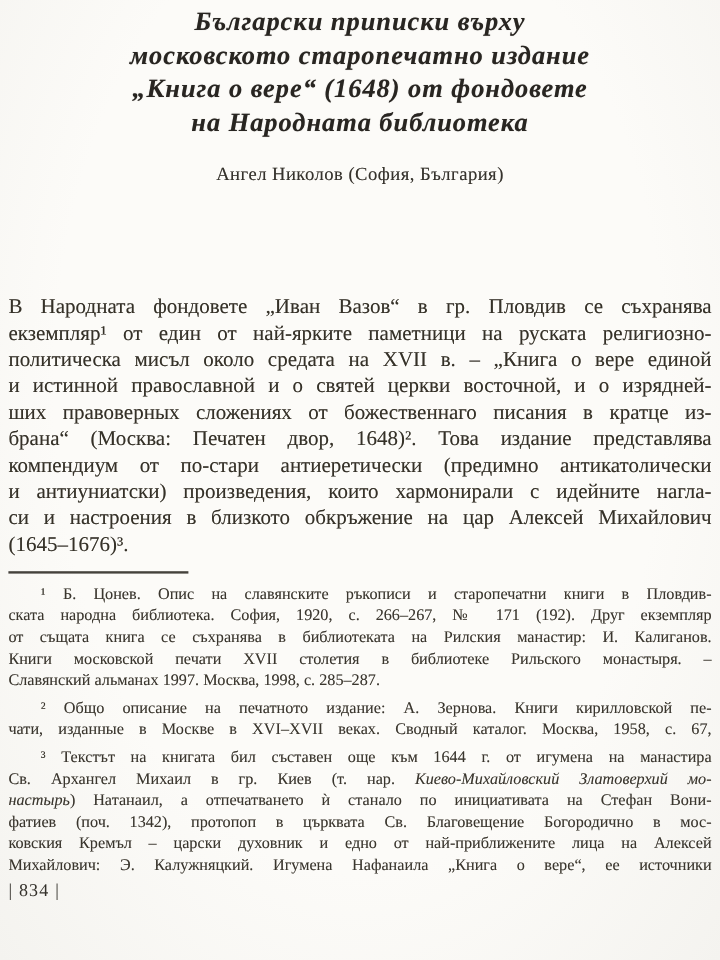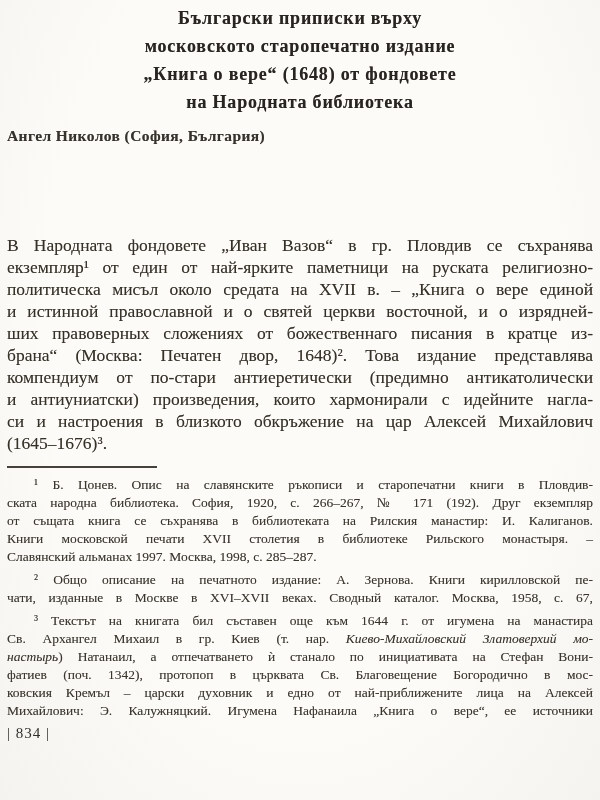--- a/index.html
+++ b/index.html
@@ -17,34 +17,35 @@
     box-sizing: border-box;
     padding: 4px 7px 0 7px;
     background: radial-gradient(ellipse at 50% 40%, #fcfbf8 60%, #f4f3ef 100%);
     color: #33302a;
     overflow: hidden;
   }
   
   .title {
     margin: 0;
     text-align: center;
-    font-size: 18px;
+    font-size: 22px;
     font-weight: bold;
     line-height: 28px;
     letter-spacing: 0.8px;
     color: #282521;
     text-shadow: 0 0 0.6px rgba(45, 42, 38, 0.5);
+    font-style: italic;
   }
   .title .tl { display: block; }
   
   .author {
-    margin-top: 11px;
-    text-align: left;
+    margin-top: 21px;
+    text-align: center;
     font-size: 15.5px;
-    font-weight: bold;
+    font-weight: normal;
     letter-spacing: 0.4px;
     color: #36332d;
     text-shadow: 0 0 0.5px rgba(50, 47, 42, 0.45);
   }
   
   .body-text {
     margin-top: 89px;
     font-size: 17.5px;
     line-height: 22px;
     color: #353128;

